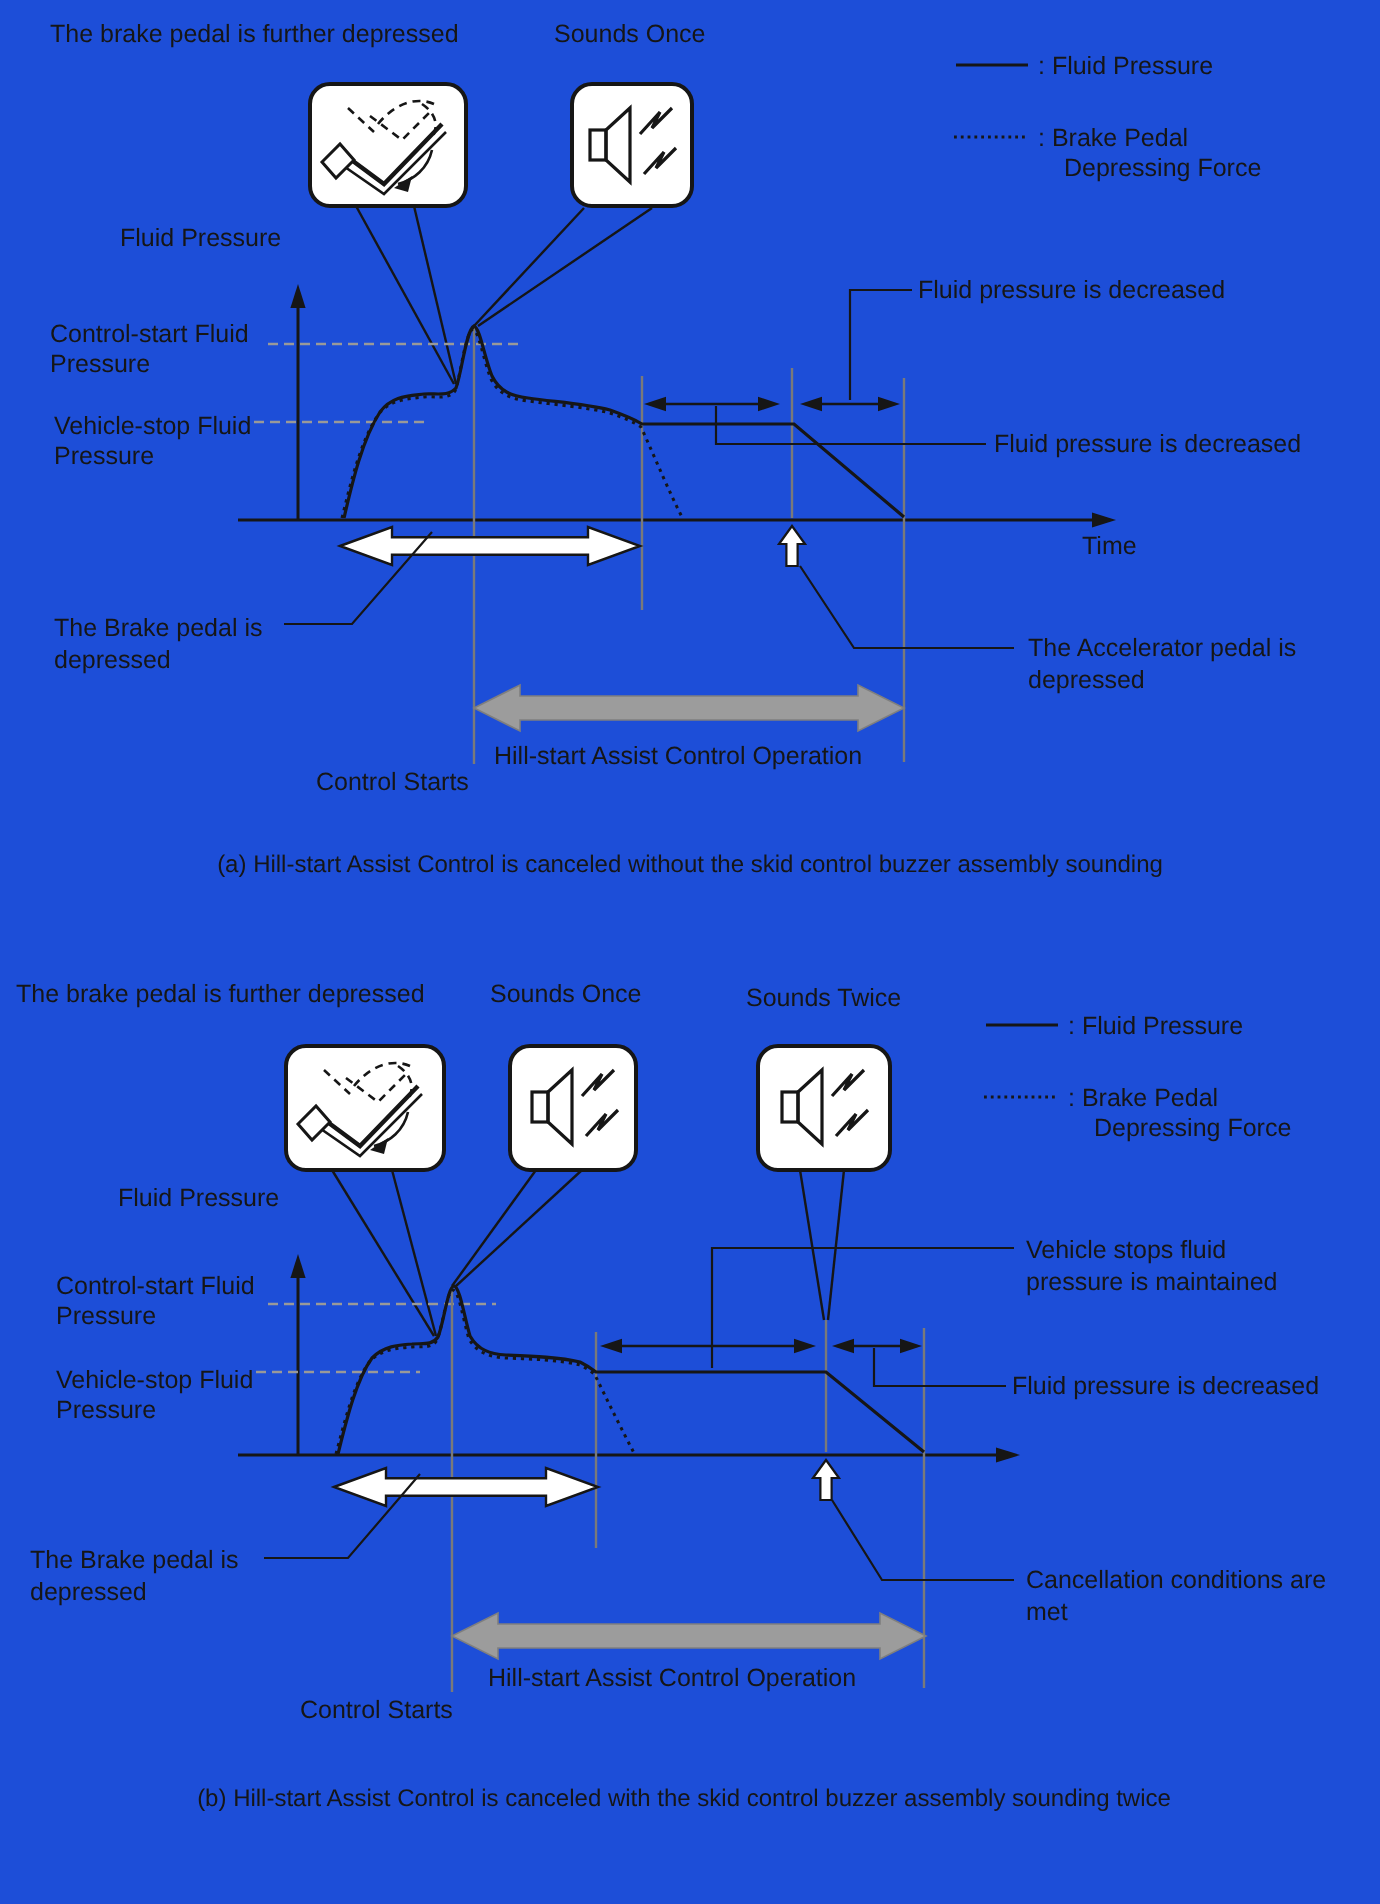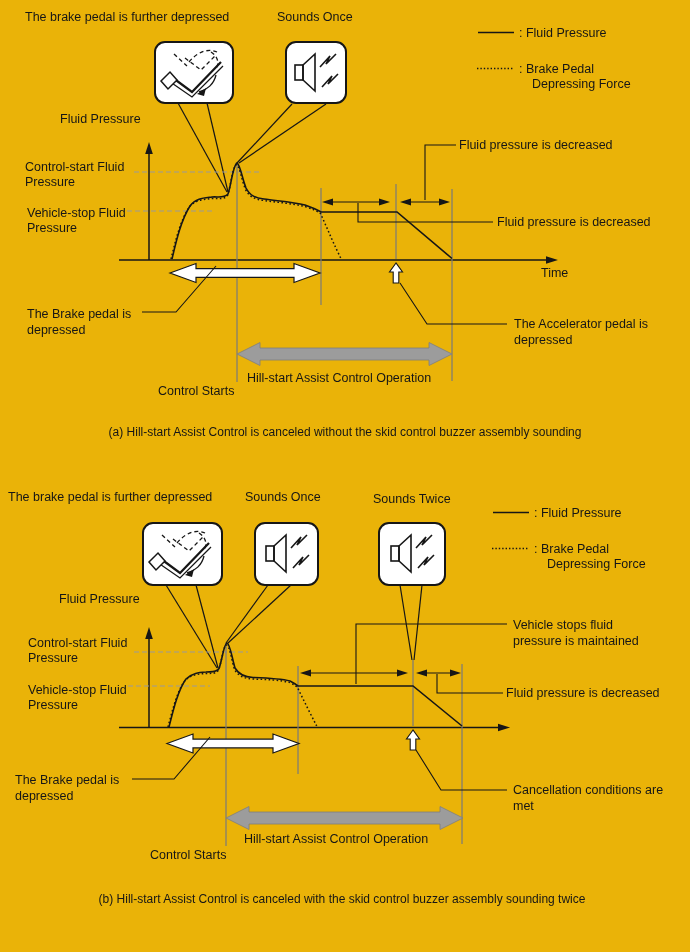--- a/index.html
+++ b/index.html
@@ -1,16 +1,16 @@
 <!DOCTYPE html>
 <html><head>
 <meta charset="utf-8">
 <style>
   html,body{margin:0;padding:0;background:#fff;}
-  .page{position:relative;width:690px;height:952px;background:#eab308;overflow:hidden;}
+  .page{position:relative;width:690px;height:952px;background:#1d4ed8;overflow:hidden;}
   svg{display:block;}
   .lbl{font-family:"Liberation Sans","DejaVu Sans",sans-serif;font-size:12.5px;fill:#161616;}
   .cap{font-family:"Liberation Sans","DejaVu Sans",sans-serif;font-size:12px;fill:#161616;}
 </style>
 </head>
 <body>
 
 <div class="page">
 <svg width="690" height="952" viewBox="0 0 690 952">
 

